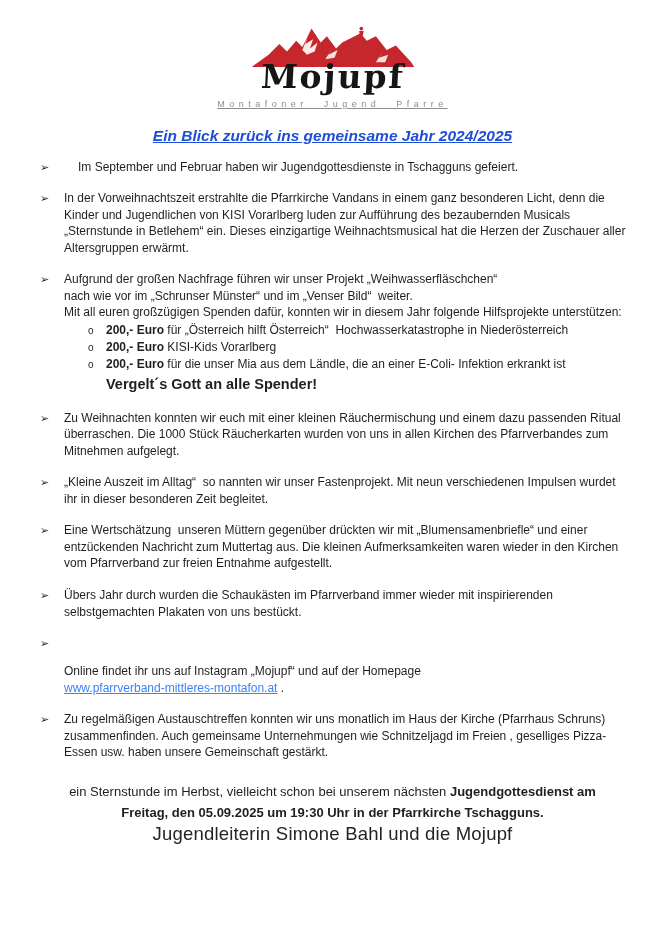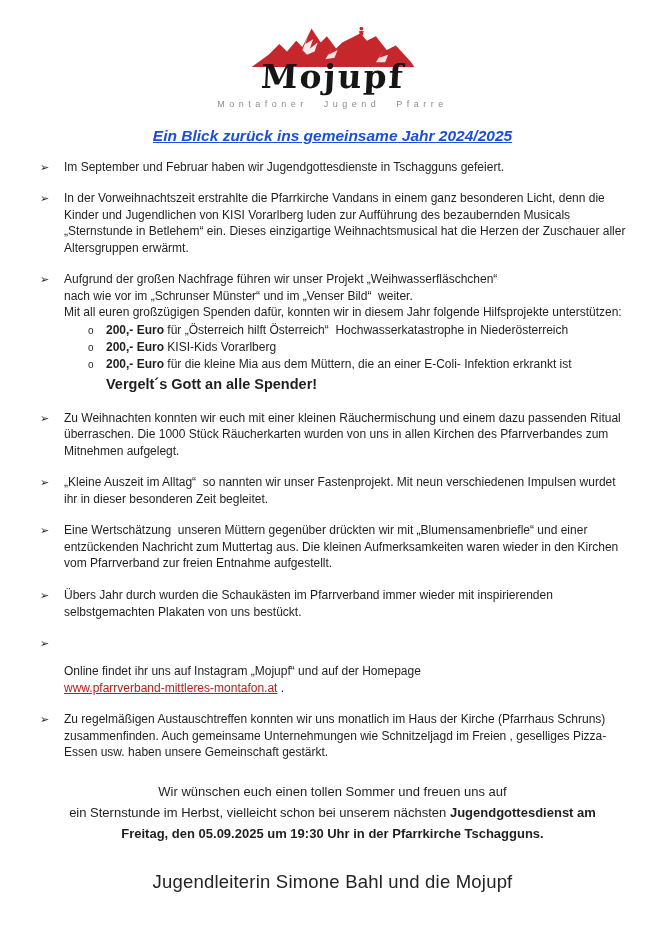--- a/index.html
+++ b/index.html
@@ -26,20 +26,21 @@
     margin-top:-10px;
     transform:skewX(-3deg);
     line-height:1.05;
   }
   .logo-subtitle{
     margin-top:4px;
     font-size:9px;
     letter-spacing:4.5px;
     word-spacing:9px;
     color:#8d8d8d;
+    text-decoration:underline;
   }
   
   .doc-title{
     margin:18px 0 0;
     text-align:center;
     font-size:15.5px;
     font-weight:700;
     font-style:italic;
     text-decoration:underline;
     color:#1d4ed8;
@@ -55,21 +56,21 @@
   }
   .bullet-marker{
     flex:0 0 24px;
     font-size:11px;
     line-height:16px;
     color:#1f1f1f;
     padding-left:2px;
   }
   .bullet-content{flex:1;white-space:pre-wrap;}
   .b{font-weight:700;}
-  a.link{color:#b91c1c;text-decoration:underline;cursor:pointer;}
+  a.link{color:#3b82f6;text-decoration:underline;cursor:pointer;}
   
   .sub-list{list-style:none;margin:1px 0 0;padding:0;}
   .sub-item{
     display:flex;
     align-items:flex-start;
     font-size:12px;
     line-height:1.4;
   }
   .sub-marker{
     flex:0 0 18px;
@@ -83,21 +84,21 @@
   
   .closing{margin-top:20px;text-align:center;}
   .closing-heading{
     margin:0 0 9px;
     font-size:19px;
     font-weight:700;
     color:#141414;
   }
   .closing-line{font-size:13px;line-height:1.62;}
   .signature{
-    margin-top:27px;
+    margin-top:0;
     text-align:center;
     font-size:18.5px;
     color:#242424;
     letter-spacing:.2px;
   }
 </style>
 </head>
 <body>
 
 <div class="page">
@@ -113,21 +114,21 @@
     </svg>
     <div class="logo-brand">Mojupf</div>
     <div class="logo-subtitle">Montafoner Jugend Pfarre</div>
   </div>
 
   <h1 class="doc-title">Ein Blick zurück ins gemeinsame Jahr 2024/2025</h1>
 
   <ul class="bullets" id="bullets">
       <li class="bullet-item">
         <span class="bullet-marker">➢</span>
-        <div style="flex: 1 1 0%;">
+        <div style="flex: 1 1 0%; margin-left: 14px;">
           <div class="bullet-content"><span>Im September und Februar haben wir Jugendgottesdienste in Tschagguns gefeiert.</span></div>
         </div>
       </li>
       <li class="bullet-item">
         <span class="bullet-marker">➢</span>
         <div style="flex: 1 1 0%;">
           <div class="bullet-content"><span>In der Vorweihnachtszeit erstrahlte die Pfarrkirche Vandans in einem ganz besonderen Licht, denn die Kinder und Jugendlichen von KISI Vorarlberg luden zur Aufführung des bezaubernden Musicals „Sternstunde in Betlehem“ ein. Dieses einzigartige Weihnachtsmusical hat die Herzen der Zuschauer aller Altersgruppen erwärmt.</span></div>
         </div>
       </li>
       <li class="bullet-item">
@@ -140,21 +141,21 @@
             <li class="sub-item">
               <span class="sub-marker">o</span>
               <div class="sub-content"><span class="b">200,- Euro</span><span> für „Österreich hilft Österreich“  Hochwasserkatastrophe in Niederösterreich</span></div>
             </li>
             <li class="sub-item">
               <span class="sub-marker">o</span>
               <div class="sub-content"><span class="b">200,- Euro</span><span> KISI-Kids Vorarlberg</span></div>
             </li>
             <li class="sub-item">
               <span class="sub-marker">o</span>
-              <div class="sub-content"><span class="b">200,- Euro</span><span> für die kleine Mia aus dem Müttern, die an einer E-Coli- Infektion erkrankt ist</span></div>
+              <div class="sub-content"><span class="b">200,- Euro</span><span> für die unser Mia aus dem Ländle, die an einer E-Coli- Infektion erkrankt ist</span></div>
             </li>
             <li class="sub-item emphasis">
               <span class="sub-marker none">o</span>
               <div class="sub-content"><span class="b">Vergelt´s Gott an alle Spender!</span></div>
             </li>
           </ul>
         </div>
       </li>
       <li class="bullet-item">
         <span class="bullet-marker">➢</span>
@@ -190,21 +191,20 @@
       <li class="bullet-item">
         <span class="bullet-marker">➢</span>
         <div style="flex: 1 1 0%;">
           <div class="bullet-content"><span>Zu regelmäßigen Austauschtreffen konnten wir uns monatlich im Haus der Kirche (Pfarrhaus Schruns) zusammenfinden. Auch gemeinsame Unternehmungen wie Schnitzeljagd im Freien , geselliges Pizza-Essen usw. haben unsere Gemeinschaft gestärkt.</span></div>
         </div>
       </li>
     </ul>
 
   <section class="closing">
     <div id="closing-lines">
-        <div class="closing-line"><span>Wir wünschen euch einen tollen Sommer und freuen uns auf</span></div>
         <div class="closing-line"><span>ein Sternstunde im Herbst, vielleicht schon bei unserem nächsten </span><span class="b">Jugendgottesdienst am</span></div>
         <div class="closing-line"><span class="b">Freitag, den 05.09.2025 um 19:30 Uhr in der Pfarrkirche Tschagguns.</span></div>
       </div>
   </section>
 
   <div class="signature">Jugendleiterin Simone Bahl und die Mojupf</div>
 
 </div>
 
 </body></html>

